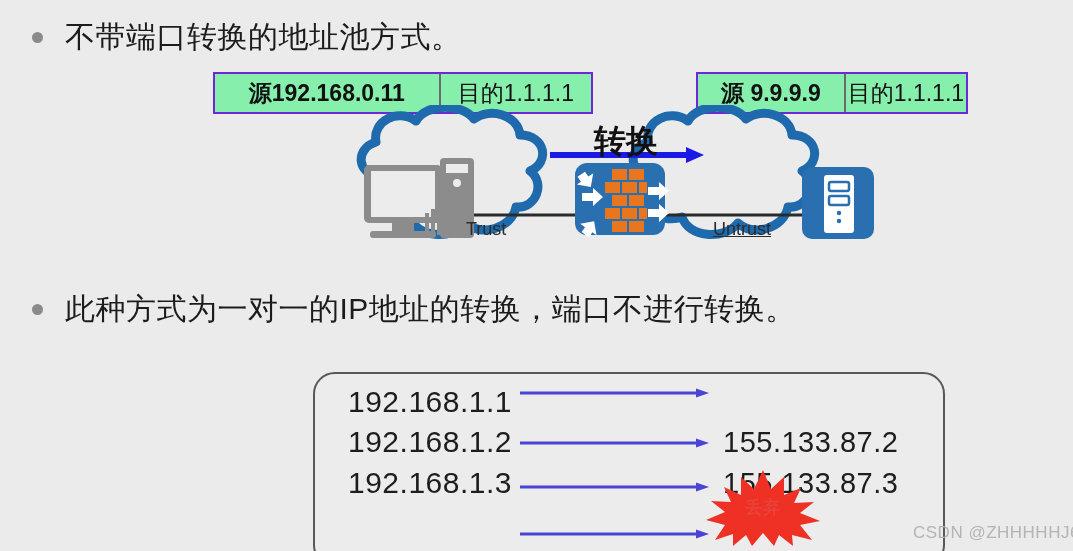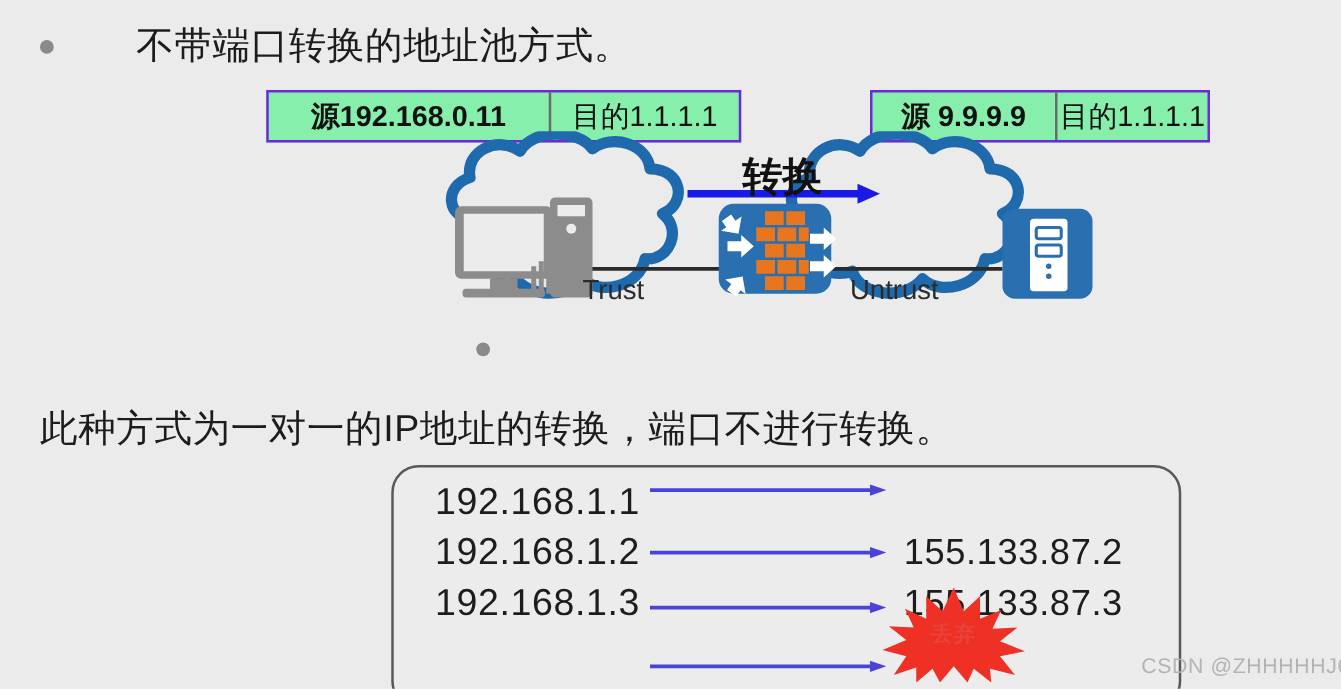--- a/index.html
+++ b/index.html
@@ -14,41 +14,40 @@
     overflow: hidden;
     font-family: "Liberation Sans", "DejaVu Sans", sans-serif;
     color: #1a1a1a;
   }
 
   
   .bullet-row {
     position: absolute;
     display: flex;
     align-items: center;
-    gap: 44px;
   }
   .bullet-dot {
     width: 11px;
     height: 11px;
     border-radius: 50%;
     background: #8a8a8a;
     flex: 0 0 auto;
     margin-right: 22px;
   }
   .bullet-text {
     font-size: 30px;
     font-weight: 500;
     letter-spacing: 0.5px;
     color: #1c1c1c;
     white-space: nowrap;
     line-height: 1;
   }
 
   #bullet-1 { left: 32px; top: 22px; }
-  #bullet-2 { left: 32px; top: 274px; flex-direction: column; }
+  #bullet-2 { left: 32px; top: 294px; }
 
   
   .packet-box {
     position: absolute;
     display: flex;
     border: 2px solid #6d28d9;
     background: #86efac;
     box-sizing: border-box;
     height: 42px;
   }
@@ -77,27 +76,27 @@
     position: absolute;
     left: 350px;
     top: 105px;
     width: 560px;
     height: 155px;
   }
   #diagram svg { display: block; }
 
   .zone-label {
     position: absolute;
-    font-size: 22px;
+    font-size: 18px;
     color: #2b2b2b;
     white-space: nowrap;
     text-align: center;
   }
   #label-trust { left: 466px; top: 219px; }
-  #label-untrust { left: 680px; top: 219px; }
+  #label-untrust { left: 713px; top: 219px; text-decoration: underline; }
 
   #label-translate {
     position: absolute;
     left: 594px;
     top: 120px;
     font-size: 32px;
     font-weight: bold;
     color: #111;
     white-space: nowrap;
   }

